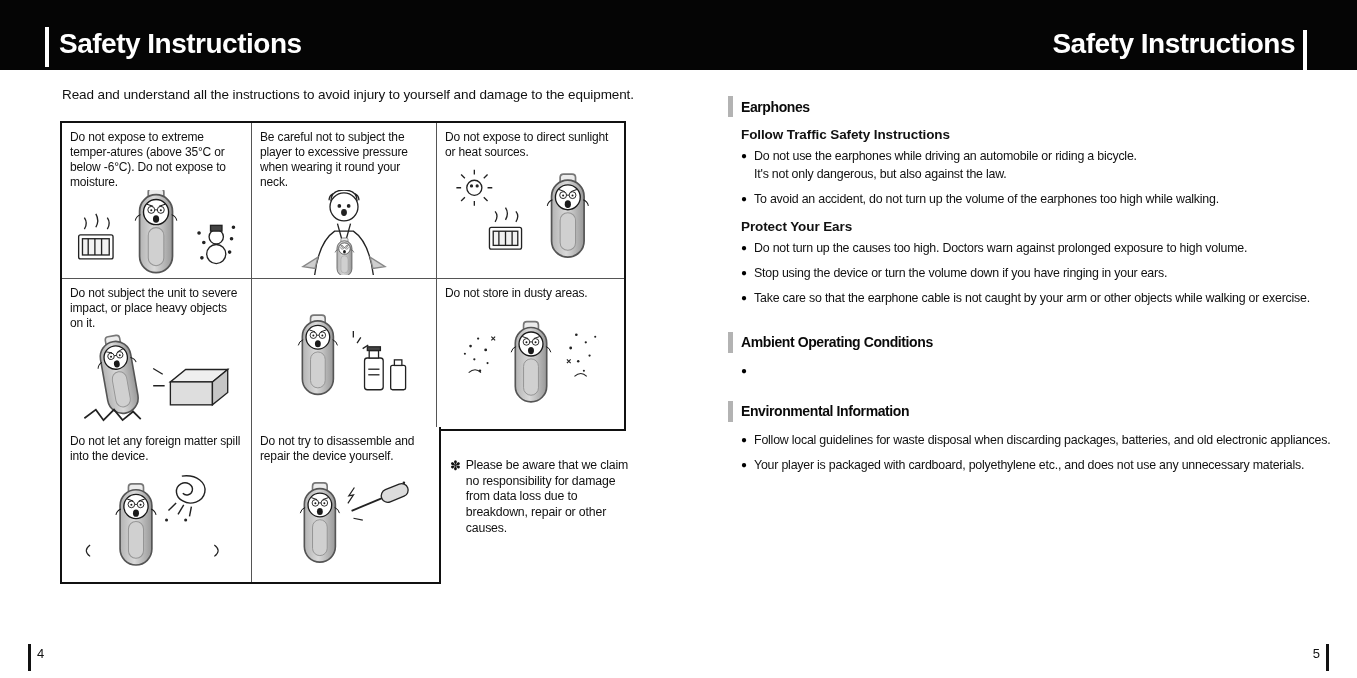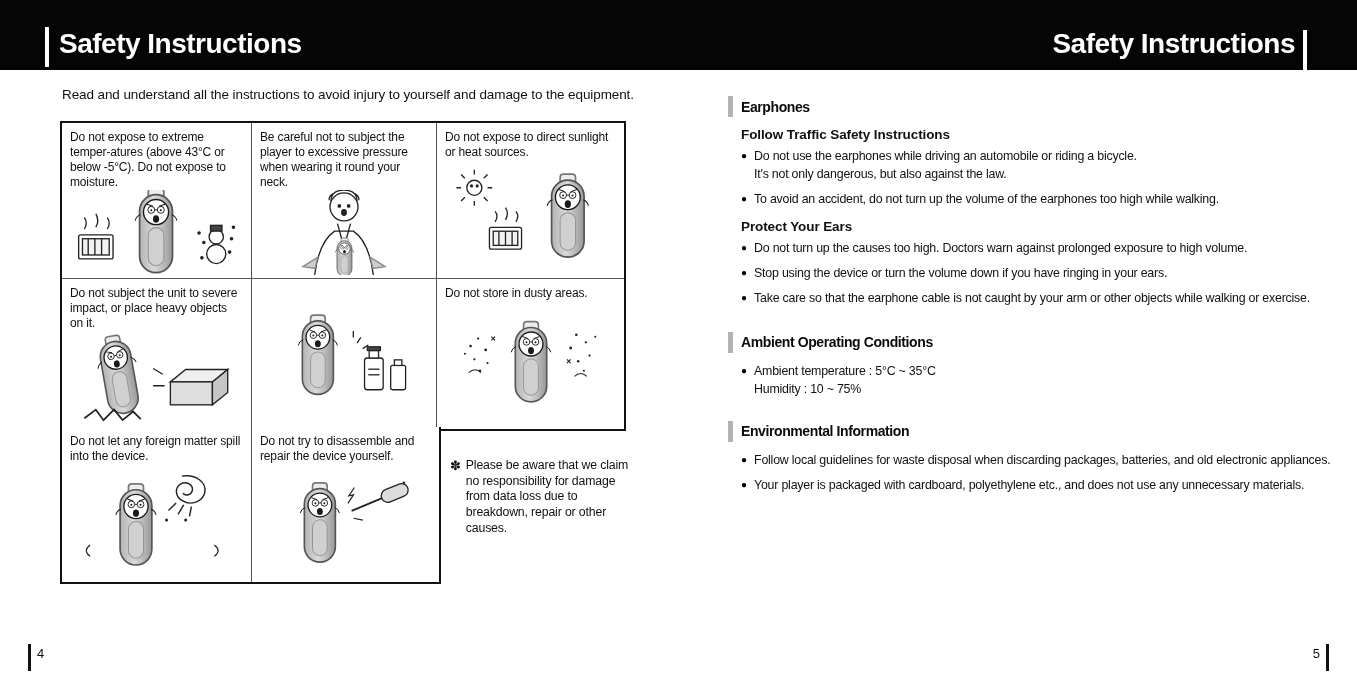--- a/index.html
+++ b/index.html
@@ -77,21 +77,21 @@
 <div class="header-bar"></div>
 <div class="title-tick-left"></div>
 <div class="title-left">Safety Instructions</div>
 <div class="title-right">Safety Instructions</div>
 <div class="title-tick-right"></div>
 
 <div class="intro">Read and understand all the instructions to avoid injury to yourself and damage to the equipment.</div>
 
 <div class="tbl-upper">
   <div class="cell bR bB">
-    <div class="cell-text">Do not expose to extreme temper-atures (above 43°C or below -5°C). Do not expose to moisture.</div>
+    <div class="cell-text">Do not expose to extreme temper-atures (above 35°C or below -6°C). Do not expose to moisture.</div>
     <div class="cell-art">
       <svg width="172" height="102" viewBox="0 0 180 104">
         <g stroke="#222" stroke-width="1.4" fill="#fff">
           <rect x="8" y="54" width="36" height="25" rx="2"></rect>
           <rect x="12" y="58" width="28" height="17" fill="#f2f2f2"></rect>
           <line x1="18" y1="58" x2="18" y2="75"></line>
             <line x1="25" y1="58" x2="25" y2="75"></line>
             <line x1="32" y1="58" x2="32" y2="75"></line>
           <path d="M14 48 q4-6 0-12 M26 46 q4-7 0-14 M38 48 q4-6 0-12" fill="none"></path>
           <circle cx="152" cy="74" r="10"></circle>
@@ -292,24 +292,20 @@
         <div>Take care so that the earphone cable is not caught by your arm or other objects while walking or exercise.</div>
       </div>
   </div>
 
   <div class="sec-head gap-lg">
     <span class="sec-tick"></span>
     <span class="sec-title">Ambient Operating Conditions</span>
   </div>
   <div class="bullet" style="margin-top:10px;">
     <span class="dot">●</span>
-    <div class="bt">
-      <div>Ambient temperature : 5°C ~ 35°C</div>
-      <div>Humidity : 10 ~ 75%</div>
-    </div>
   </div>
 
   <div class="sec-head gap-md">
     <span class="sec-tick"></span>
     <span class="sec-title">Environmental Information</span>
   </div>
   <div class="bullet" style="margin-top:10px;">
     <span class="dot">●</span>
     <div class="bt">
         <div>Follow local guidelines for waste disposal when discarding packages, batteries, and old electronic appliances.</div>

